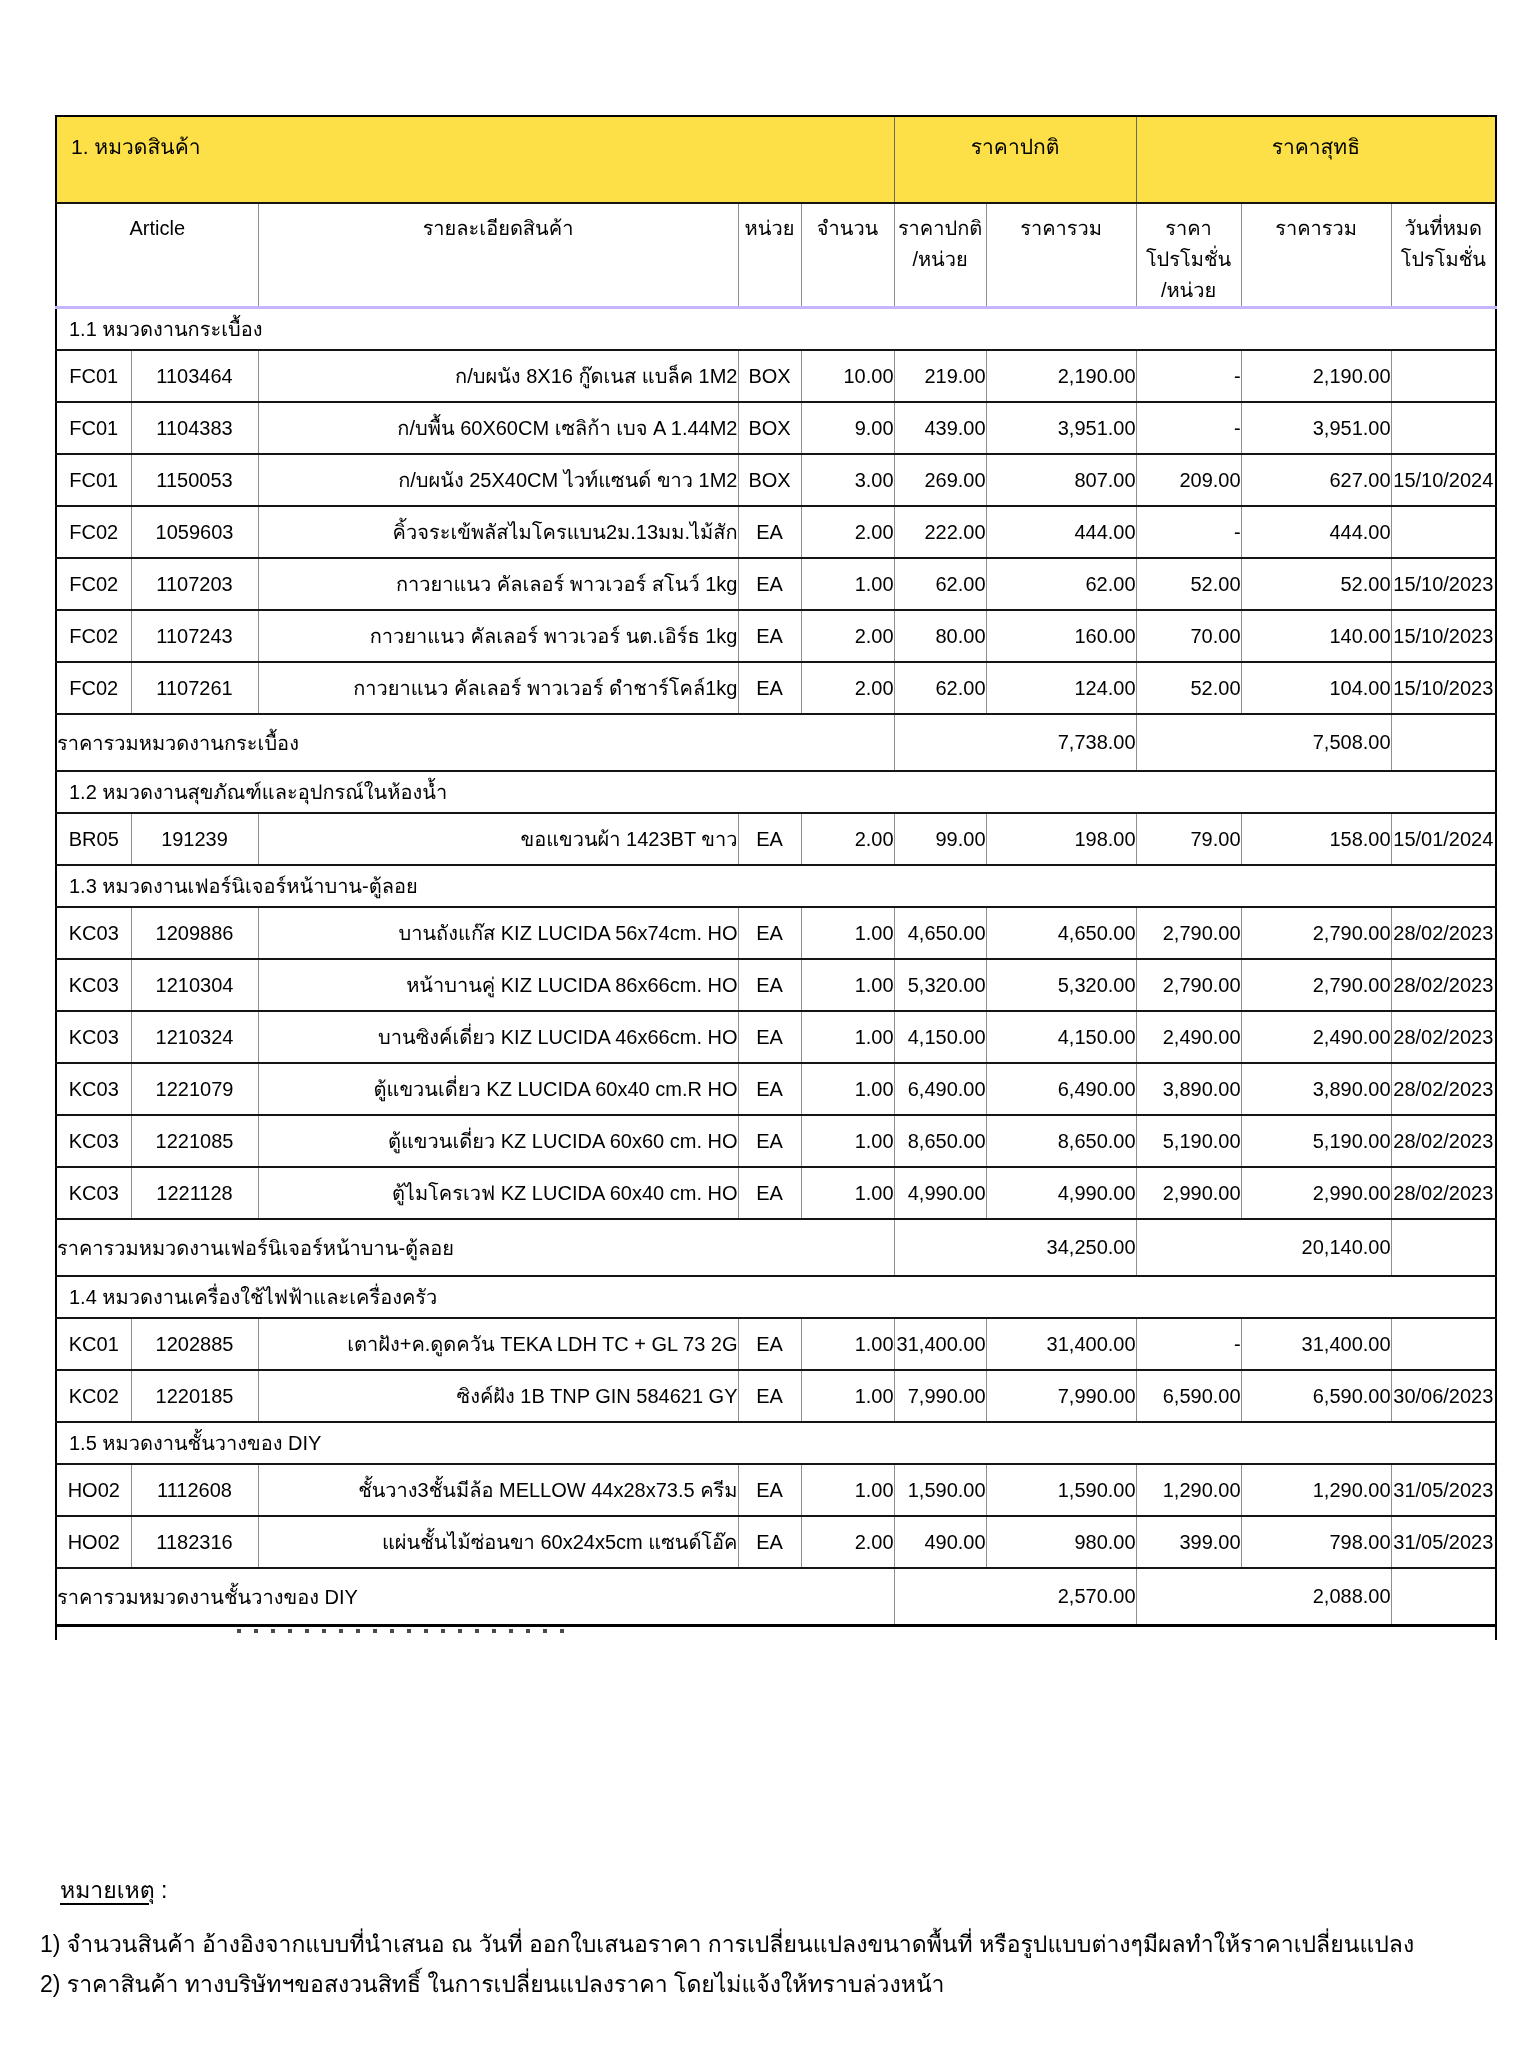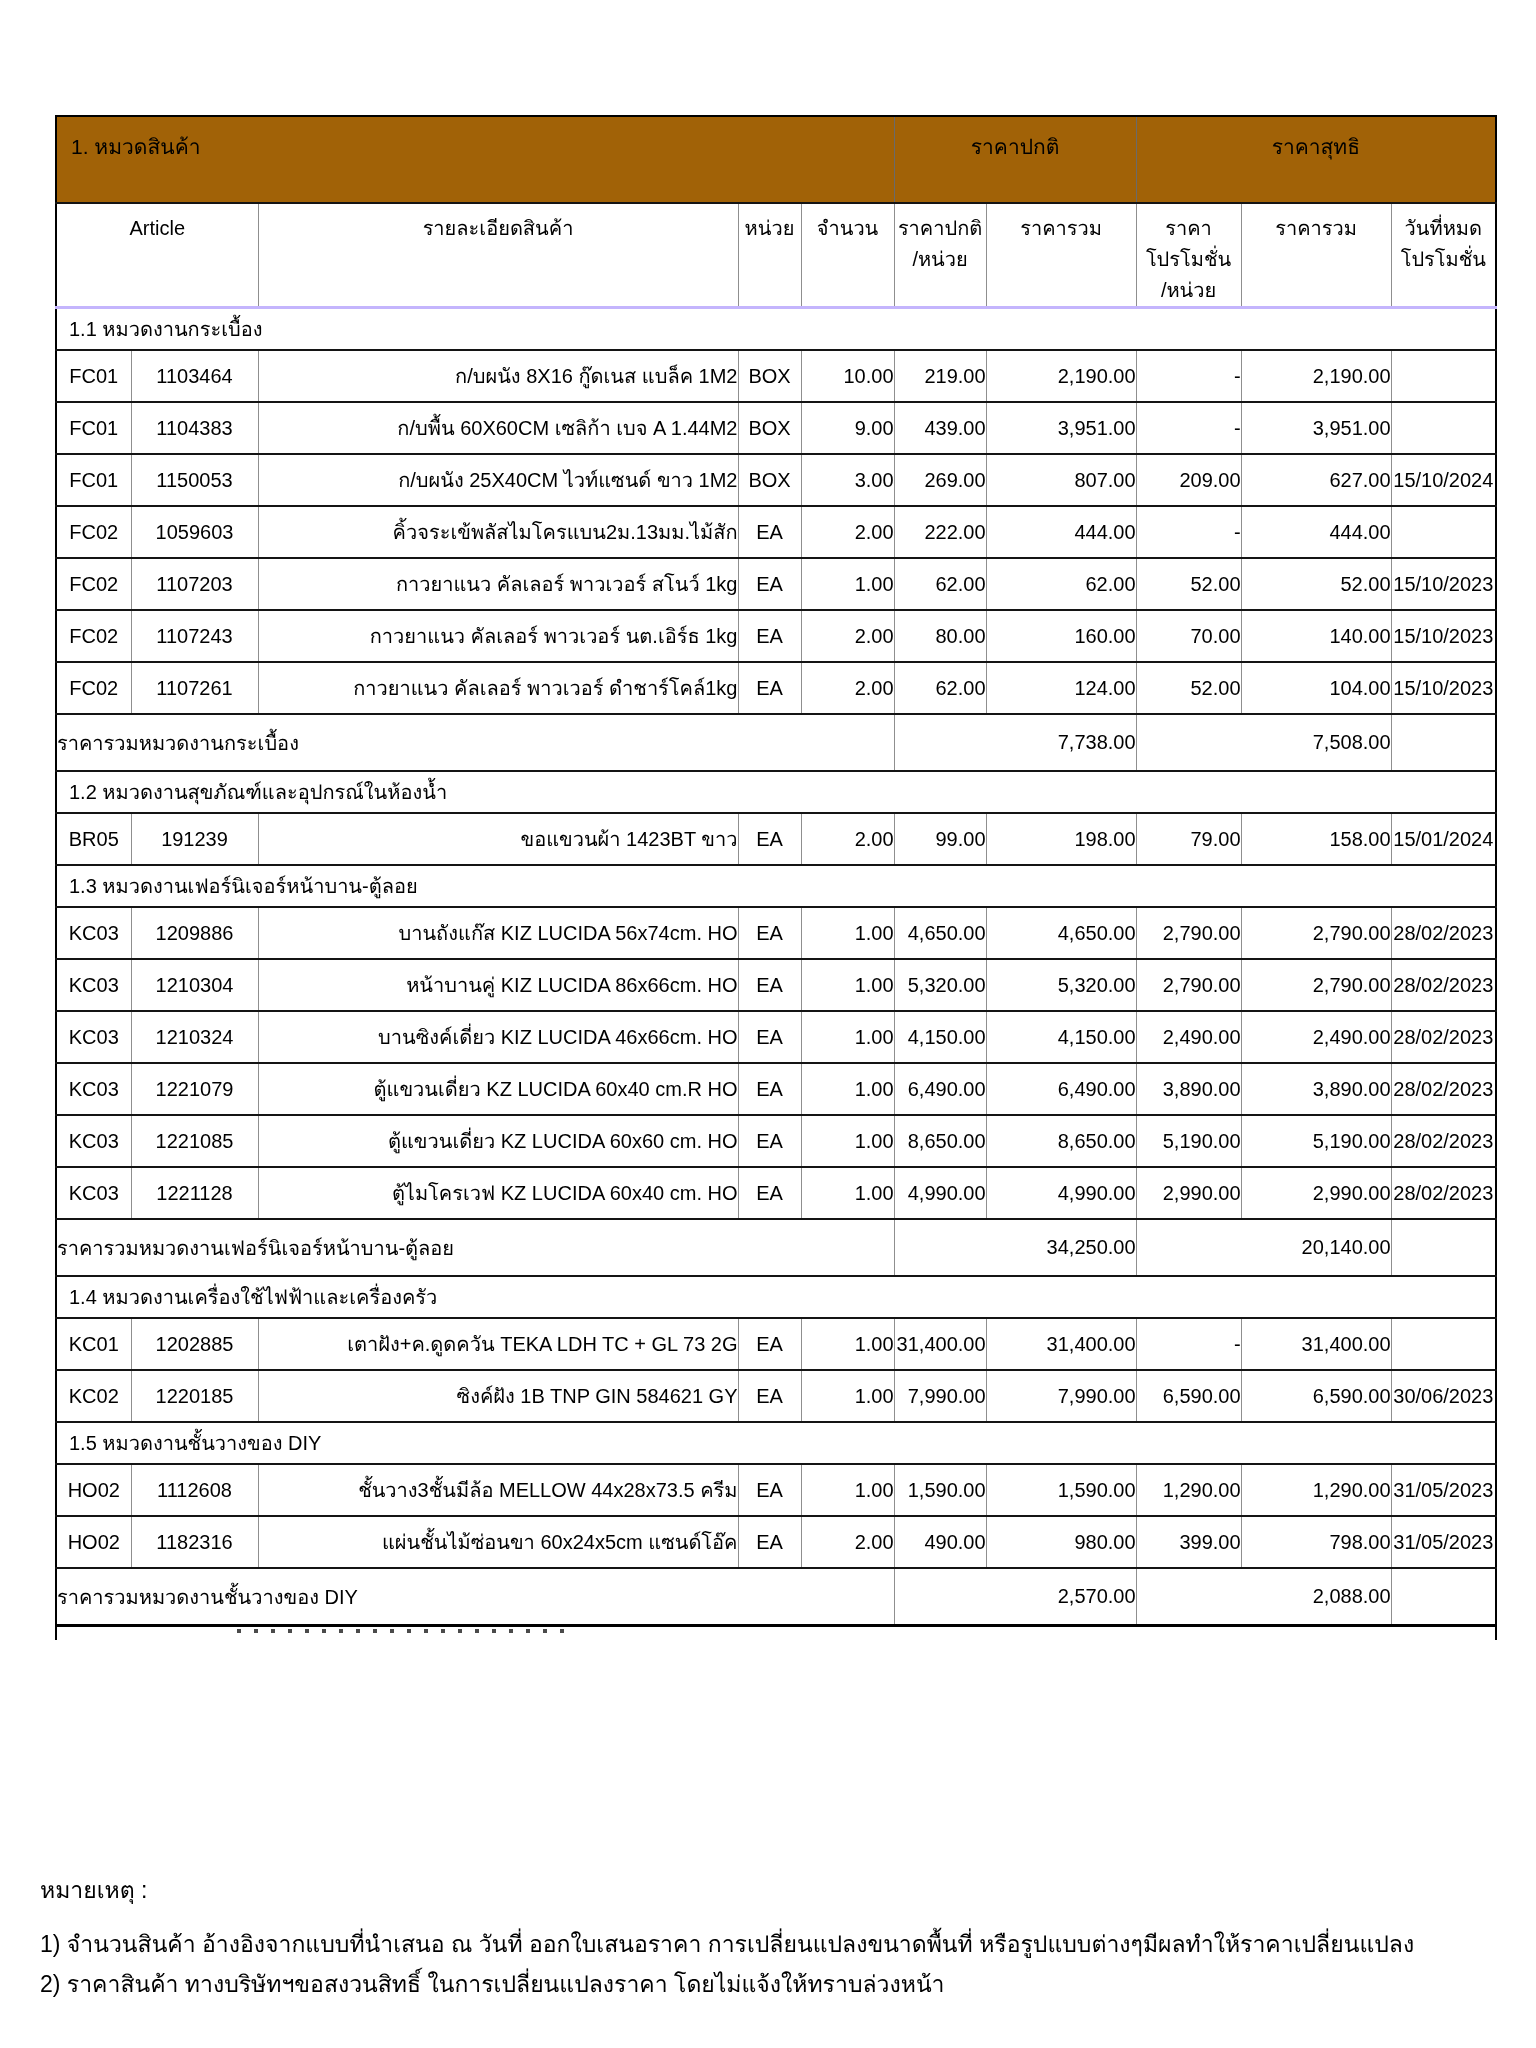--- a/index.html
+++ b/index.html
@@ -11,21 +11,21 @@
     position:absolute;left:55px;top:115px;width:1440px;
     border-collapse:collapse;table-layout:fixed;font-size:20px;
     border:2px solid #000;border-bottom:none;
   }
   .quote-table td{
     border-left:1px solid #8f8f8f;border-right:1px solid #8f8f8f;
     border-top:2px solid #141414;
     vertical-align:middle;overflow:hidden;white-space:nowrap;padding:0;
   }
   tr.band td{
-    background:#a16207;border:1px solid #6a6a6a;height:72px;
+    background:#fde047;border:1px solid #6a6a6a;height:72px;
     vertical-align:top;padding-top:13px;font-size:21px;text-align:center;margin-left:25px;
   }
   tr.band td.first{text-align:left;padding-left:14px;}
   tr.colhead td{
     height:86px;vertical-align:top;padding-top:9px;text-align:center;
     white-space:pre-line;line-height:31px;border-bottom:3px solid #c4b5fd;
   }
   tr.row-section td{height:40px;text-align:left;padding-left:12px;margin-left:8px;}
   tr.row-item td{height:50px;}
   tr.row-summary td{height:55px;}
@@ -36,21 +36,21 @@
   .ta-l{text-align:left;}
   .ta-r{text-align:right;}
   .pad-desc{padding-left:10px;text-align:right;}
   .pad-sum{padding-left:22px;margin-top:15px;}
   .pr12{padding-right:12px;}
   .pr14{padding-right:14px;}
   .pr28{padding-right:28px;}
   .pr30{padding-right:30px;}
   .notes{position:absolute;left:40px;top:1872px;width:1460px;font-size:23px;}
   .notes-heading{margin-bottom:16px;}
-  .notes-heading .u{text-underline-offset:5px;}
+  .notes-heading .u{text-decoration:underline;text-underline-offset:5px;margin-left:20px;}
   .note-line{line-height:40px;}
 </style>
 </head>
 <body>
 
 <table class="quote-table">
   <colgroup>
     <col style="width:75px">
       <col style="width:127px">
       <col style="width:480px">

